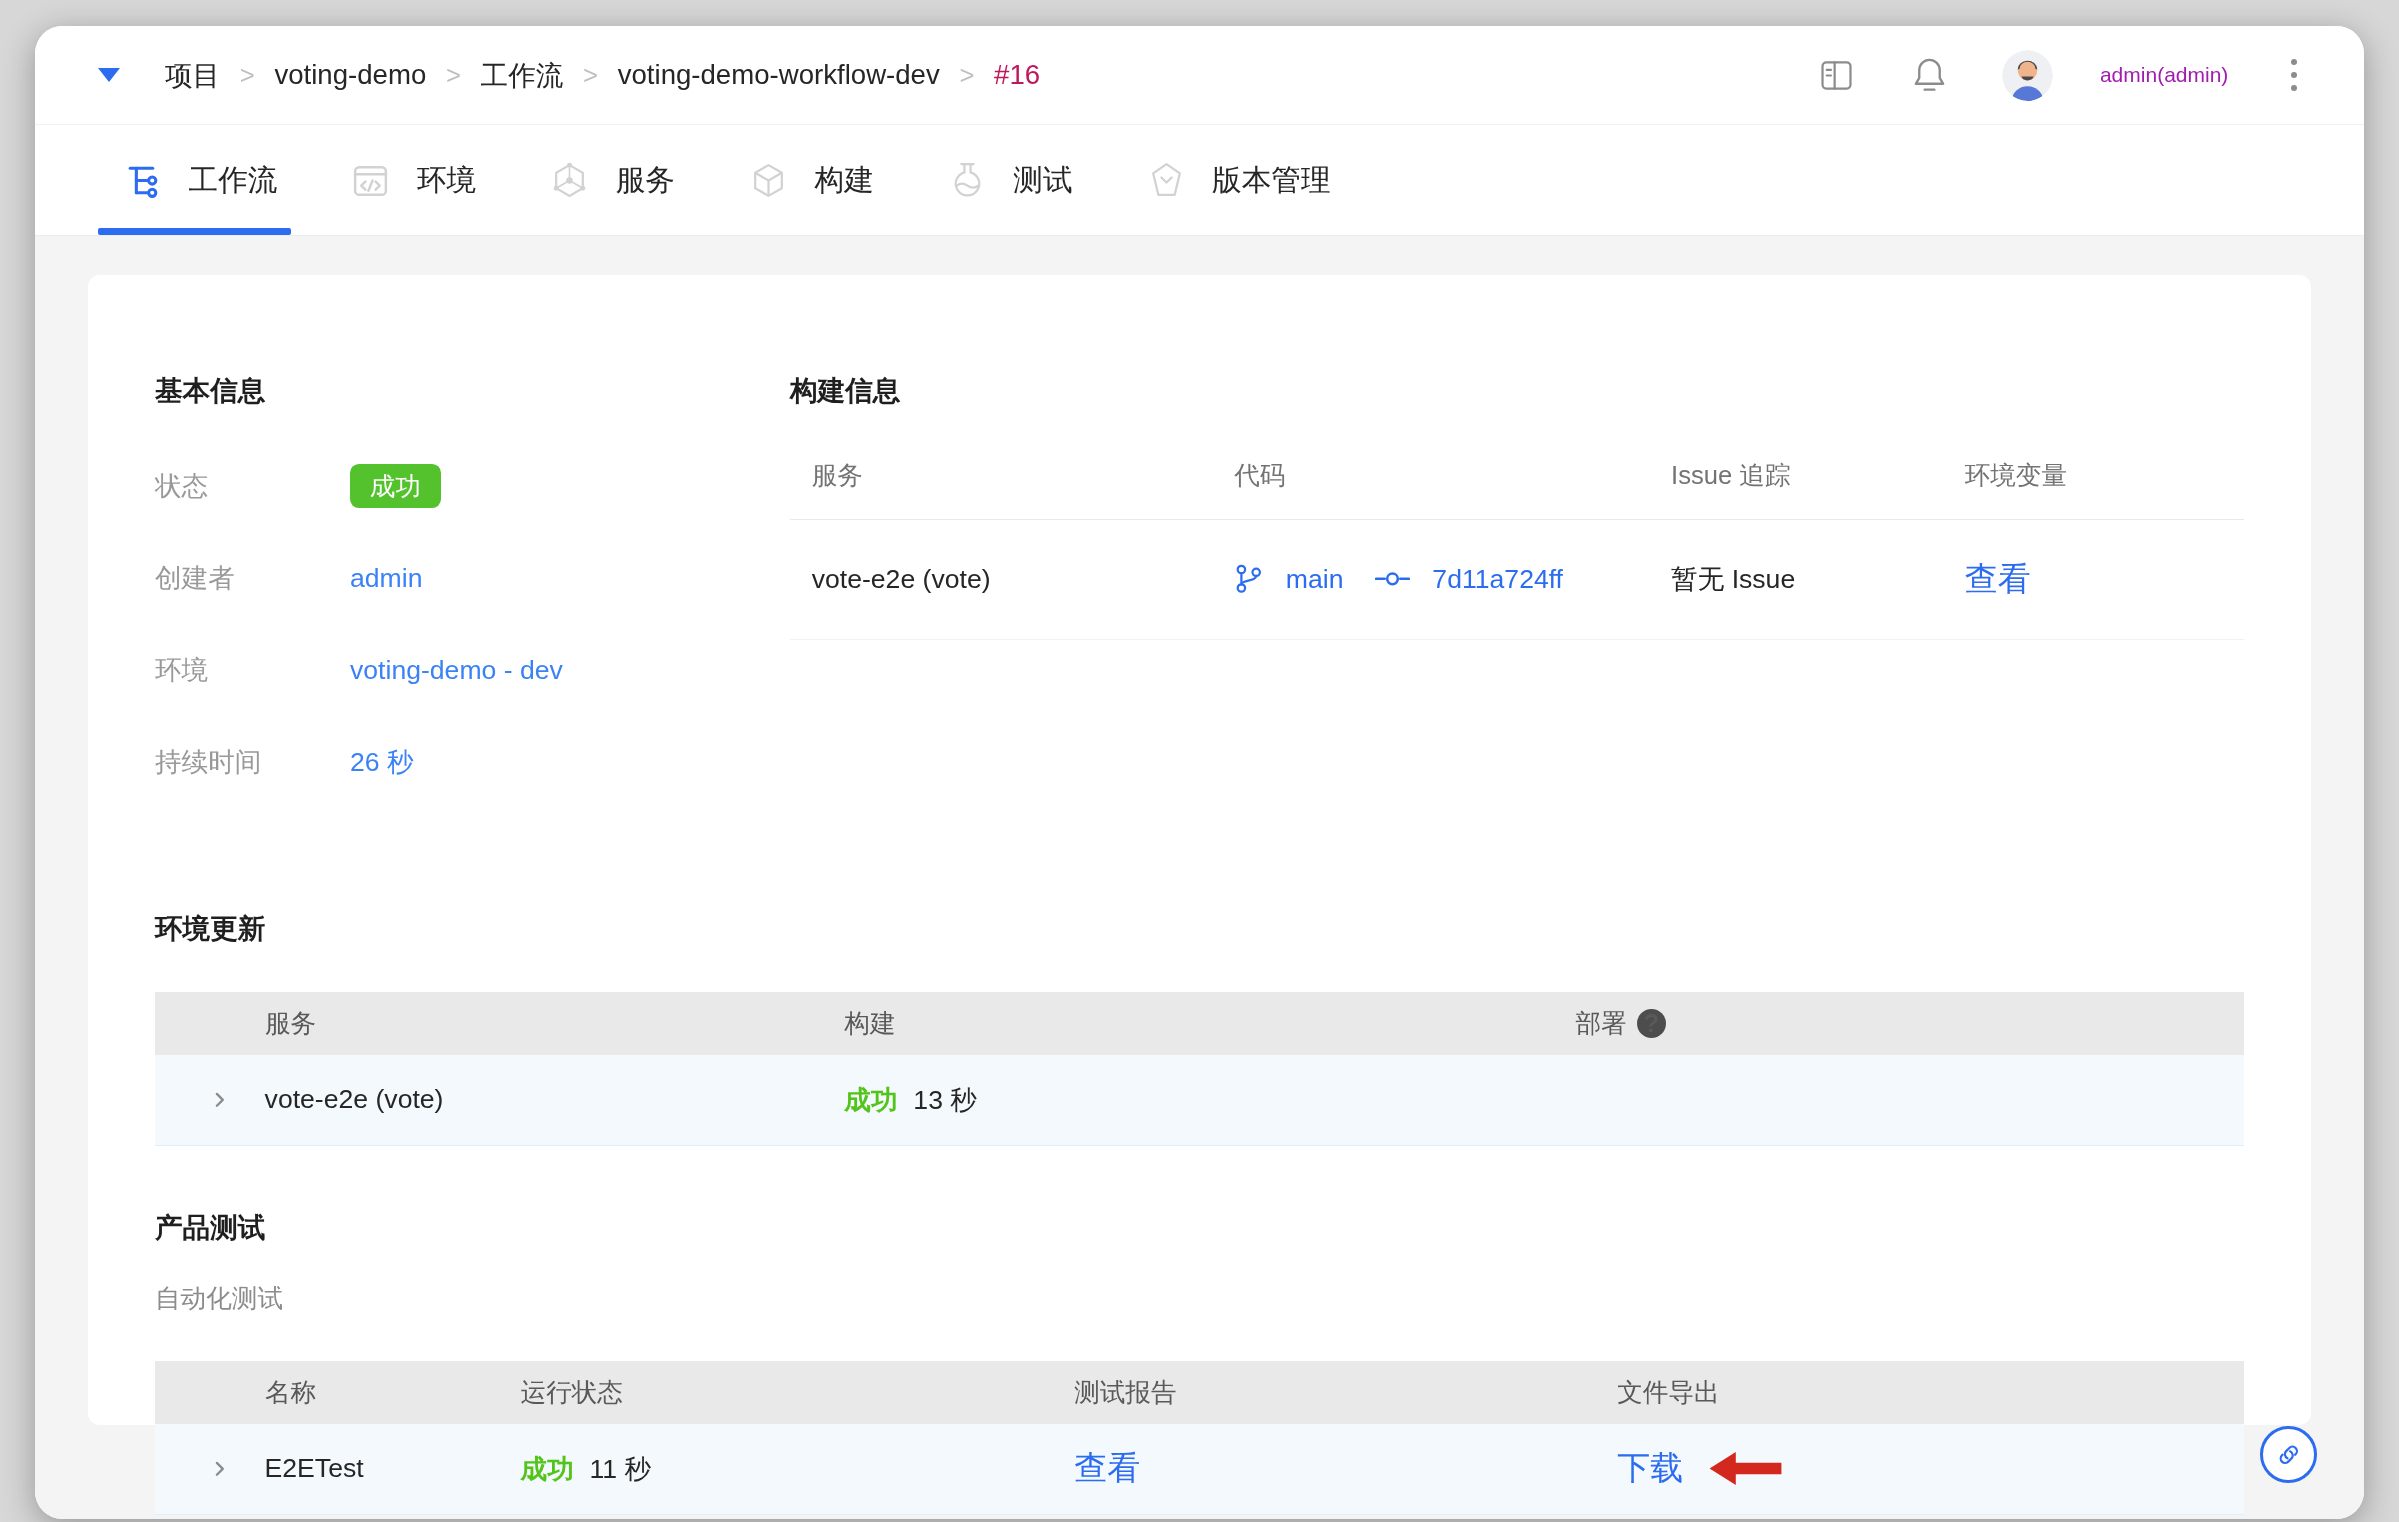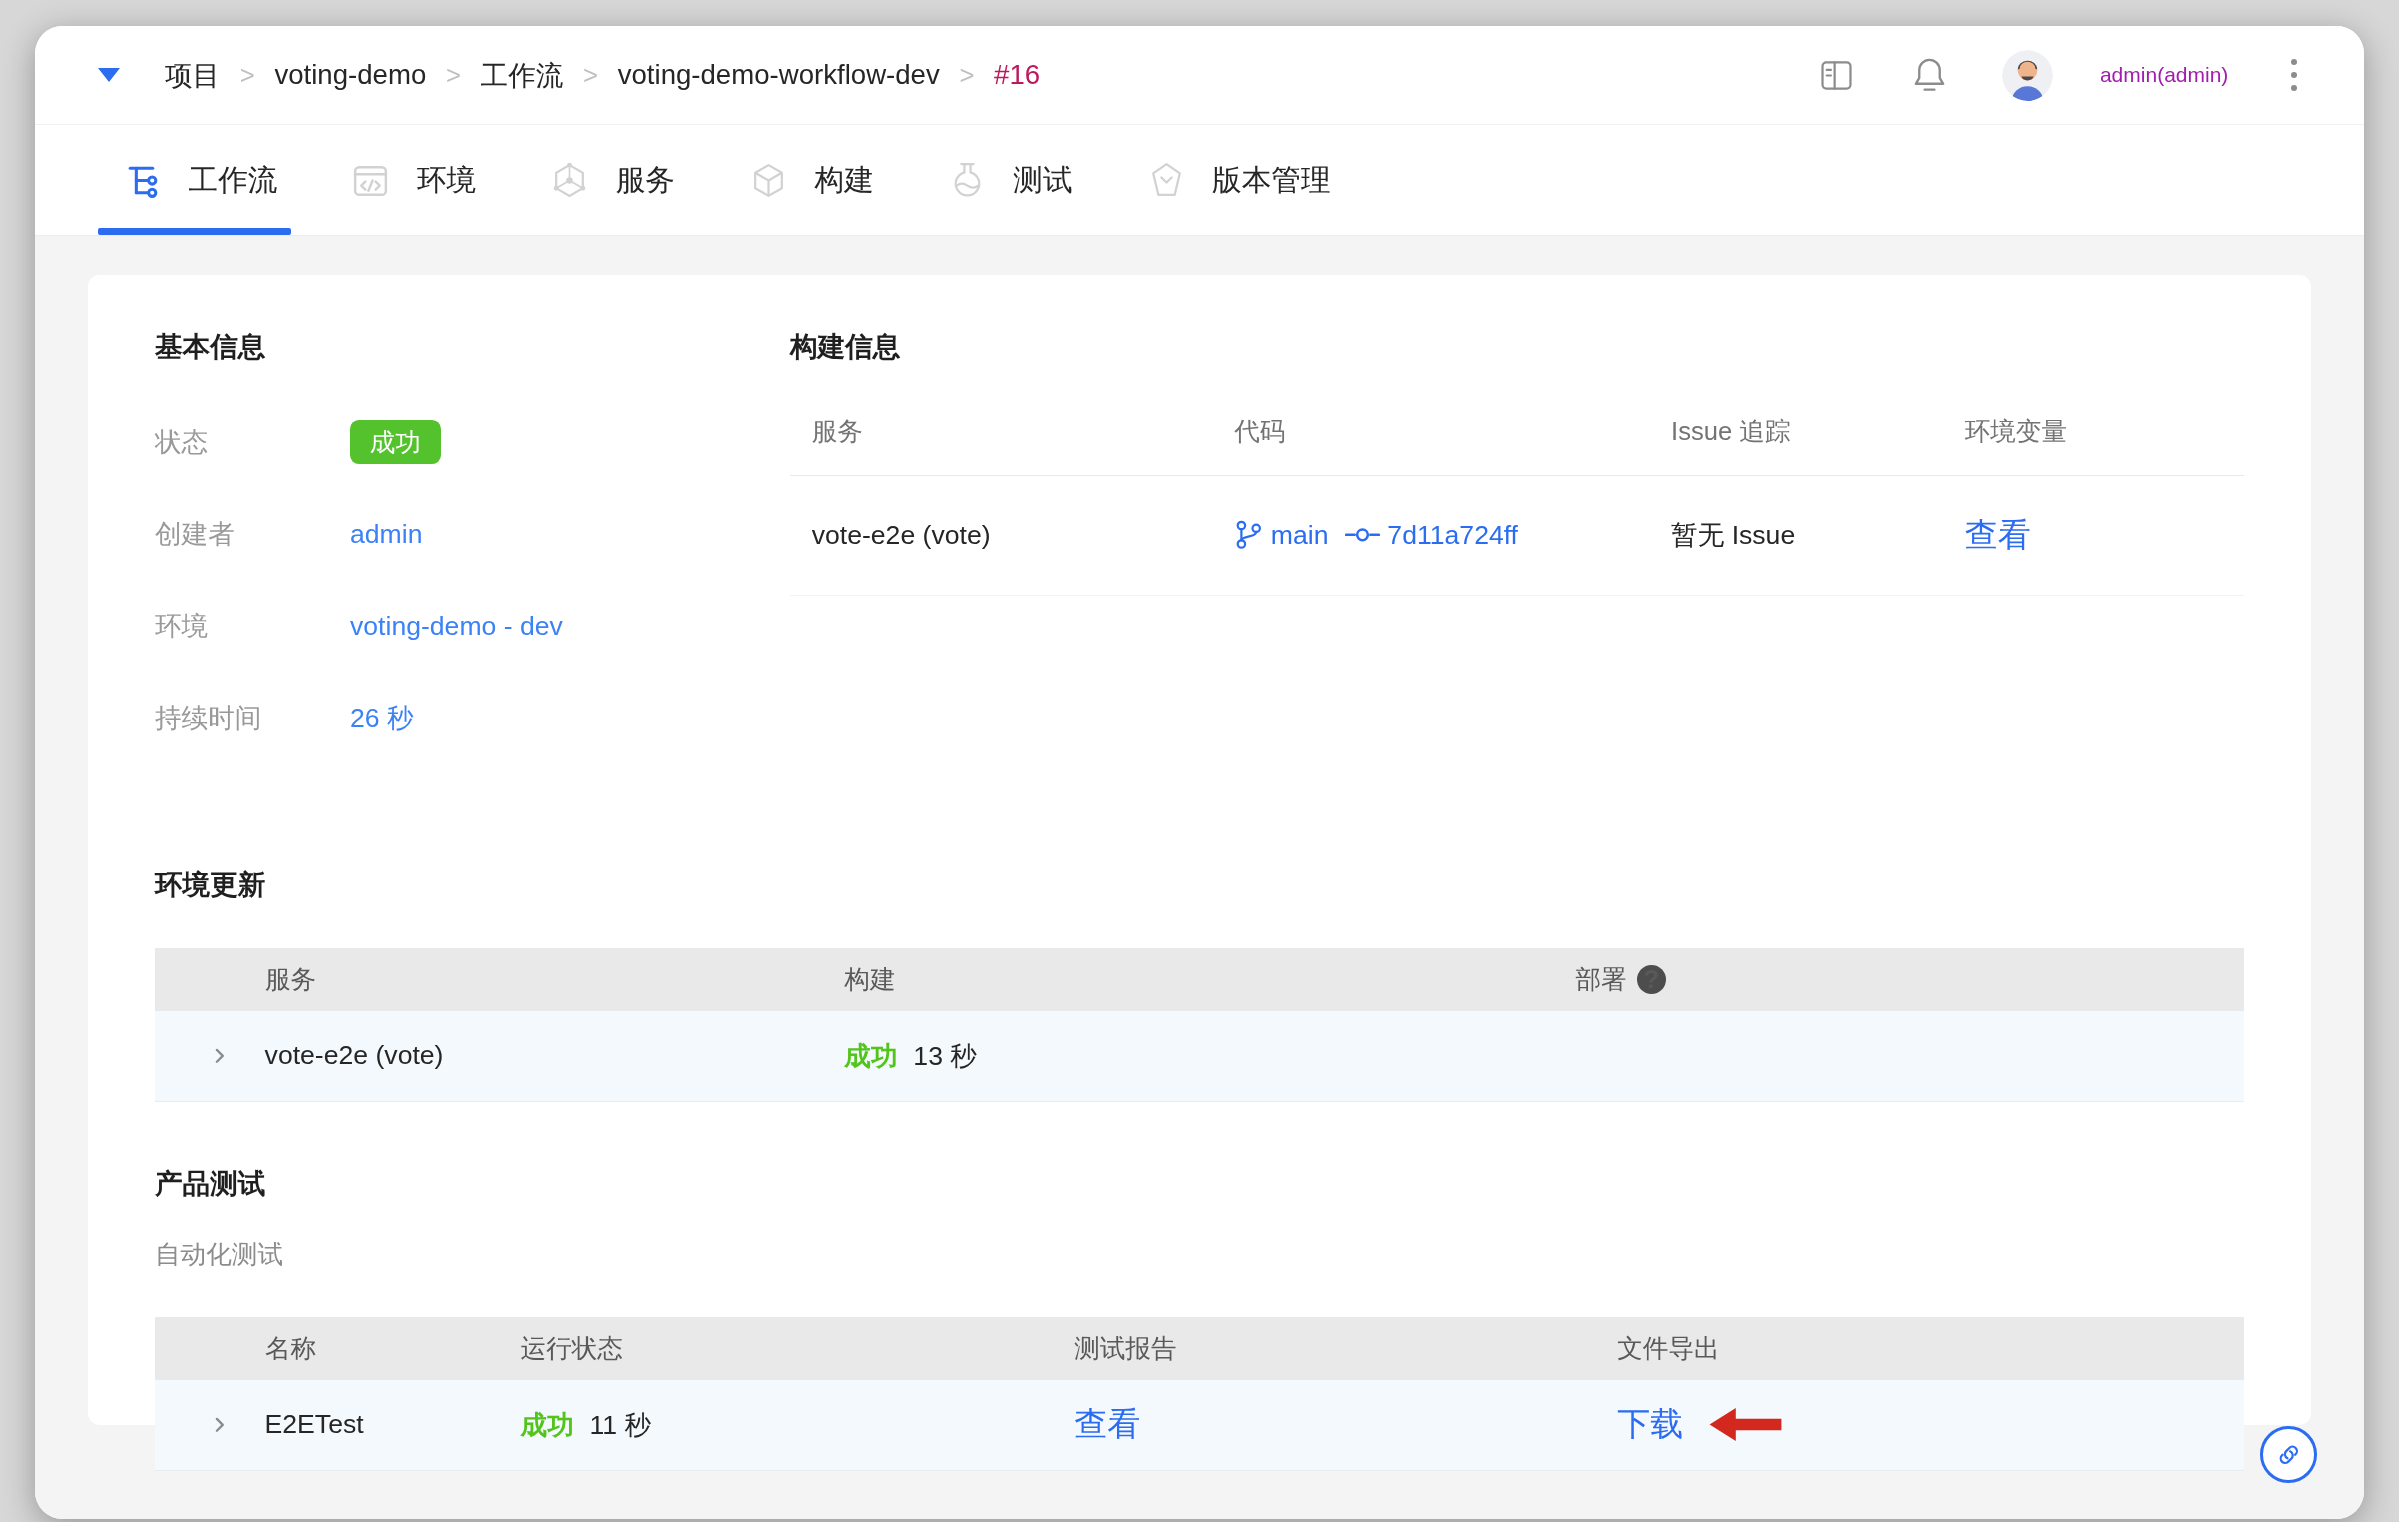--- a/index.html
+++ b/index.html
@@ -49,21 +49,21 @@
   }
   
   .content {
     position:relative; height:1284px; background:#f4f4f4;
     padding:39px 53px 0;
   }
   .card {
     background:#fff; border-radius:11.8px; height:1150px;
     padding:53px 67px 0;
   }
-  .section-title { font-size:27.6px; font-weight:700; color:#1f1f1f; }
+  .section-title { font-size:27.6px; font-weight:700; color:#1f1f1f;margin-top:44px; }
   
   .top-grid { display:flex; }
   .basic { width:635px; flex:none; }
   .basic .rows { margin-top:55px; }
   .info-row { display:flex; align-items:center; margin-bottom:49px; min-height:43px; }
   .info-label { width:195px; flex:none; font-size:26.6px; color:#999; }
   .info-value { font-size:26.6px; color:#3b82f6; }
   .badge-success {
     display:inline-block; background:#54c22d; color:#fff; font-size:25.6px;
     padding:7.9px 19.7px; border-radius:8.9px; line-height:1.1;
@@ -72,21 +72,21 @@
   .build { flex:1; padding-left:0; }
   .build-table { margin-top:49px; }
   .b-head, .b-row {
     display:grid; grid-template-columns:29.5% 30.5% 20.5% 19.5%;
     padding-left:21.7px;
   }
   .b-head { padding-bottom:25.6px; border-bottom:1px solid #e9e9e9; }
   .b-head span { font-size:25.6px; color:#737373; }
   .b-row { height:120px; align-items:center; border-bottom:1px solid #f0f3f6; }
   .cell-text { font-size:26.6px; color:#262626; }
-  .code-cell { display:flex; align-items:center; gap:7px; }
+  .code-cell { display:flex; align-items:center; gap:22px; }
   .code-cell .blue-text { color:#2b6cf0; font-size:26.6px; }
   .link { color:#2b6cf0; font-size:33px; cursor:pointer; }
   
   .env-section { margin-top:77px; }
   .list-table { margin-top:45px; }
   .t-head { background:#e9e9e9; height:63px; align-items:center; display:grid; }
   .t-head span { font-size:25.6px; color:#595959; display:flex; align-items:center; }
   .t-row { background:#f4f9fd; height:91px; align-items:center; display:grid; border-bottom:1px solid #e4ecf4; }
   .env-cols { grid-template-columns:33% 35% 32%; }
   .test-cols { grid-template-columns:17.5% 26.5% 26% 30%; }

